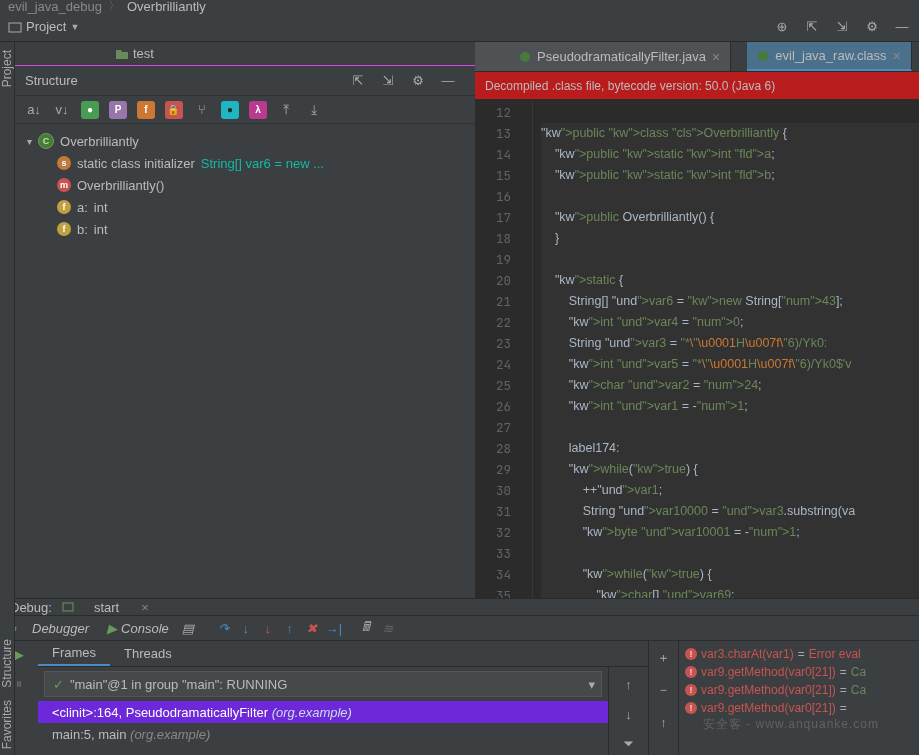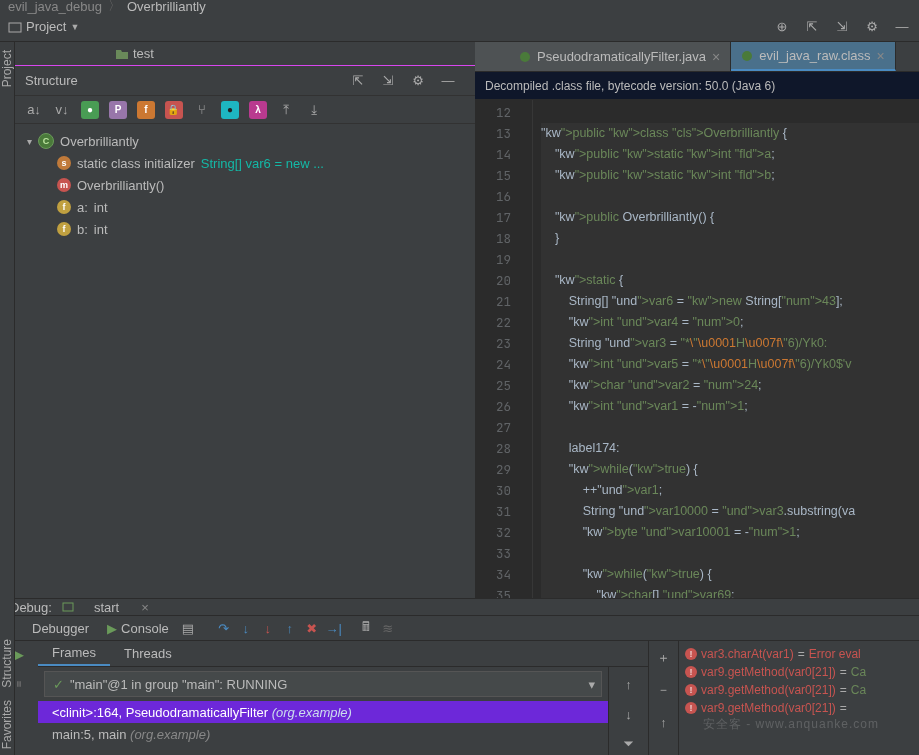--- a/index.html
+++ b/index.html
@@ -35,35 +35,35 @@
 .method-icon { width: 14px; height: 14px; border-radius: 7px; display: flex; align-items: center; justify-content: center; font-size: 9px; font-weight: bold; }
 .m-orange { background: #c07a3a; color: #fff; }
 .m-red { background: #c75450; color: #fff; }
 .m-yellow { background: #c0a040; color: #fff; }
 .tree-text { color: #bbb; }
 .tree-dim { color: #14b8a6; }
 .editor-col { flex: 1; display: flex; flex-direction: column; background: #2b2b2b; }
 .tabs-row { height: 30px; background: #3c3f41; display: flex; align-items: stretch; border-bottom: 1px solid #2b2b2b; }
 .tab { display: flex; align-items: center; gap: 6px; padding: 0 10px; border-right: 1px solid #2b2b2b; color: #bbb; background: #3c3f41; }
 .tab.active { background: #4e5254; padding-left: 44px; }
-.tab.selected { background: #4a708b; border-bottom: 2px solid #4a8bc2; }
+.tab.selected { background: #4a708b; border-bottom: 2px solid #4a8bc2; margin-left: 16px; }
 .tab-close { color: #888; font-size: 14px; cursor: pointer; }
-.banner { height: 28px; background: #0f172a; color: #bbb; display: flex; align-items: center; padding: 0 10px; font-size: 12px; border-bottom: 1px solid #2b2b2b; }
+.banner { height: 28px; background: #b91c1c; color: #bbb; display: flex; align-items: center; padding: 0 10px; font-size: 12px; border-bottom: 1px solid #2b2b2b; }
 .code-area { flex: 1; display: flex; overflow: hidden; background: #2b2b2b; }
 .gutter { width: 44px; text-align: right; padding: 2px 8px 0 0; color: #606366; font-family: "JetBrains Mono","Consolas",monospace; font-size: 12.5px; line-height: 21px; }
 .fold-g { width: 14px; border-right: 1px solid #373737; }
 .code { flex: 1; padding: 2px 0 0 8px; font-family: "JetBrains Mono","Consolas",monospace; font-size: 12.5px; line-height: 21px; white-space: pre; overflow: hidden; color: #a9b7c6; }
 .str { color: #6a8759; }
 .esc { color: #cc7832; }
 .hi-line { background: #323232; display: inline-block; width: 100%; }
 .debug-panel { height: 157px; background: #3c3f41; border-top: 1px solid #2b2b2b; display: flex; flex-direction: column; }
 .debug-hdr { height: 28px; display: flex; align-items: center; padding: 0 10px; gap: 10px; border-bottom: 1px solid #2b2b2b; }
 .debug-title { color: #bbb; }
 .start-lbl { color: #bbb; display: flex; align-items: center; gap: 20px; }
-.debug-tb { height: 28px; display: flex; align-items: center; border-bottom: 1px solid #2b2b2b; }
+.debug-tb { height: 28px; display: flex; align-items: center; border-bottom: 1px solid #2b2b2b; font-style: italic; }
 .debug-side { width: 38px; display: flex; flex-direction: column; align-items: center; gap: 8px; padding-top: 2px; }
 .tb-btn { width: 22px; height: 22px; display: flex; align-items: center; justify-content: center; color: #aaa; cursor: pointer; }
 .debugger-txt { padding: 0 10px; color: #bbb; }
 .console-txt { padding: 0 8px; color: #bbb; display: flex; align-items: center; gap: 4px; }
 .debug-body { flex: 1; display: flex; }
 .frames-col { flex: 1; display: flex; flex-direction: column; border-right: 1px solid #2b2b2b; }
 .sub-tabs { height: 26px; display: flex; align-items: center; border-bottom: 1px solid #2b2b2b; }
 .sub-tab { padding: 0 14px; height: 100%; display: flex; align-items: center; color: #bbb; }
 .sub-tab.active { border-bottom: 2px solid #4a8bc2; }
 .frames-body { flex: 1; display: flex; }

